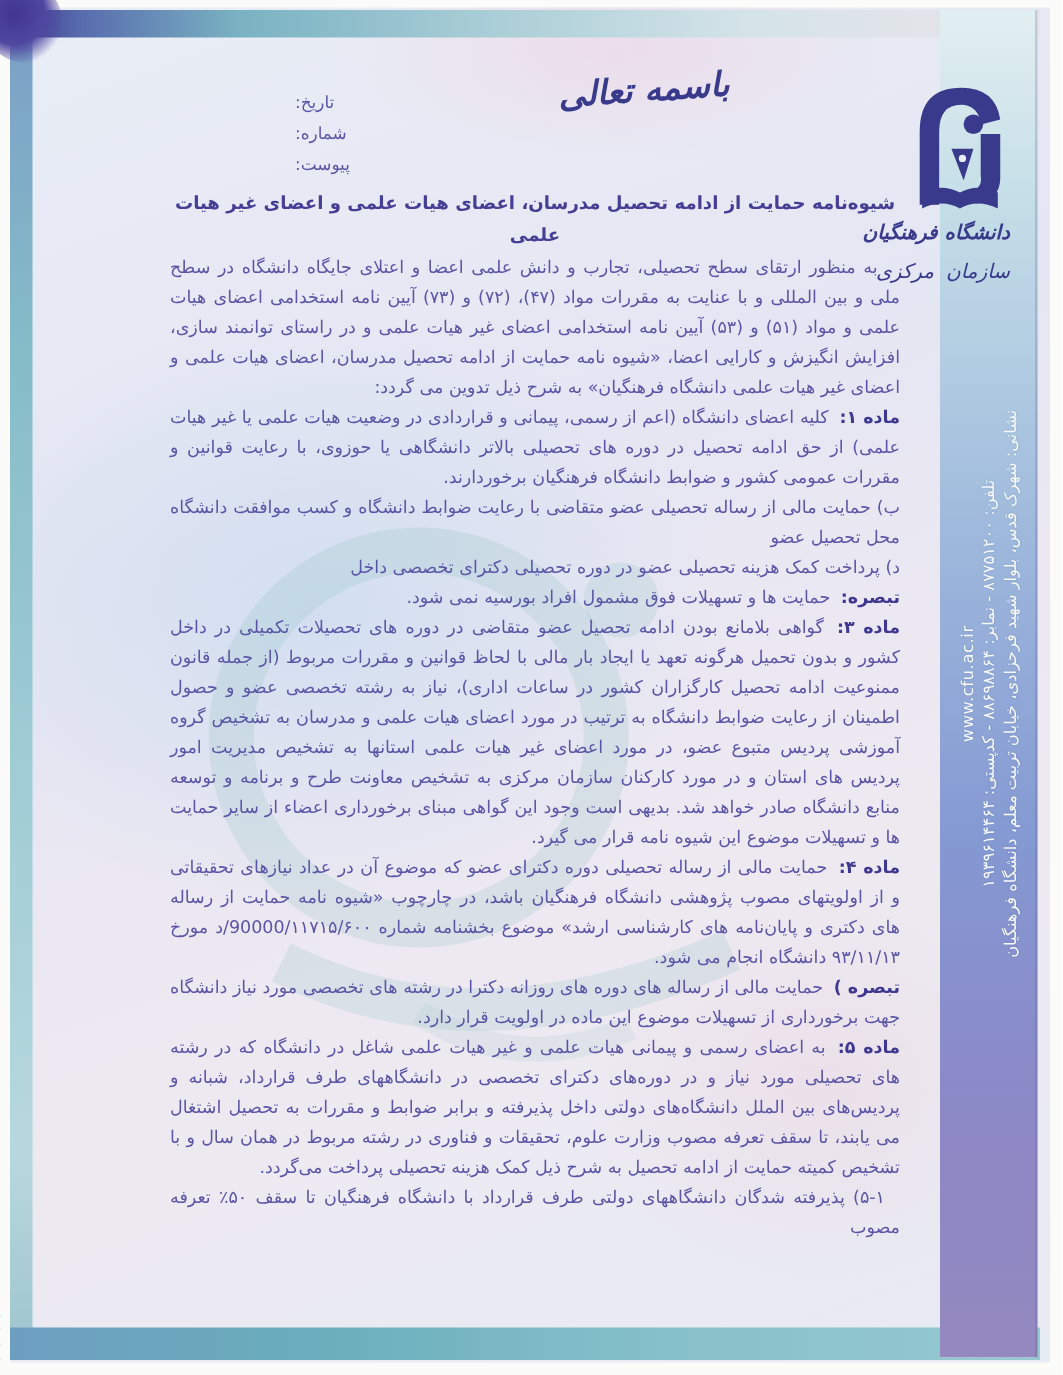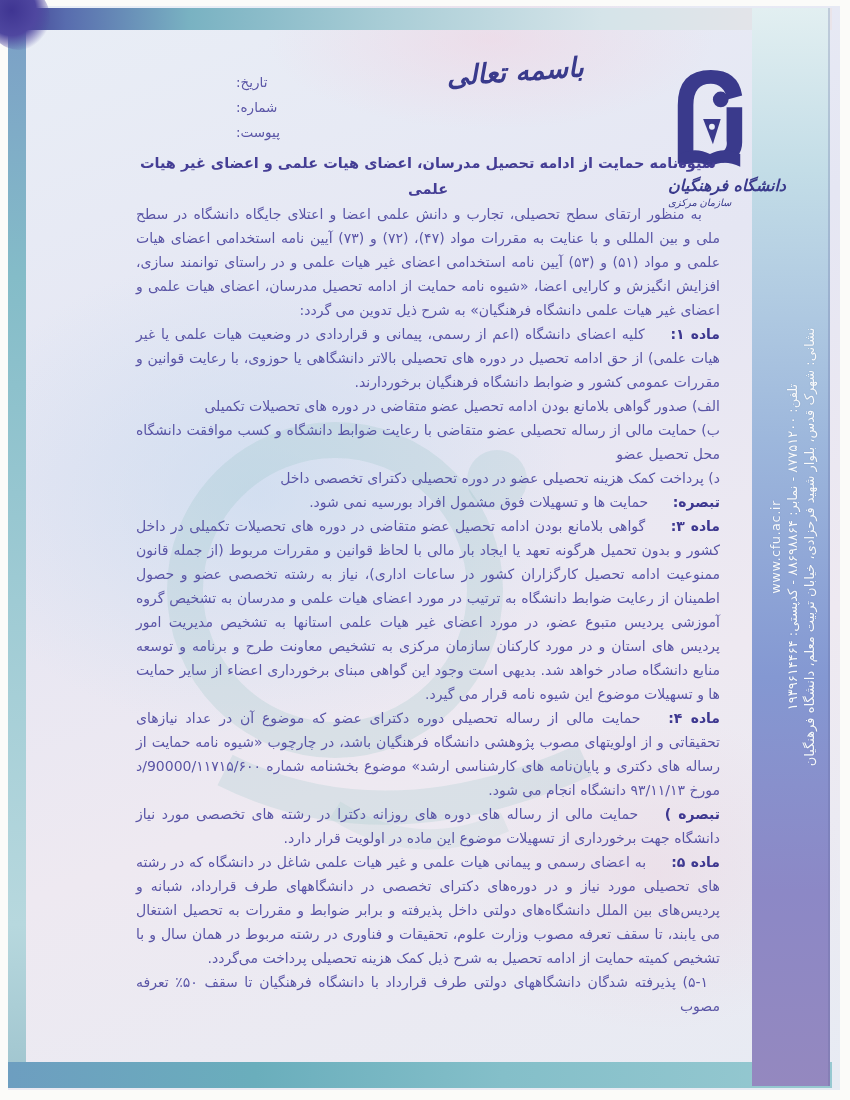--- a/index.html
+++ b/index.html
@@ -26,29 +26,29 @@
   .corner-blob{position:absolute;left:-12px;top:-14px;width:62px;height:64px;border-radius:50%;z-index:3;
     background:radial-gradient(ellipse at 38% 38%, #3f3592 0%, #4f47a0 45%, rgba(90,90,160,0) 75%);}
   
   .watermark{position:absolute;left:105px;top:330px;z-index:1;opacity:.9;}
   
   .dates{position:absolute;left:236px;top:70px;width:84px;z-index:3;
     direction:rtl;text-align:left;color:#5a55a6;font-size:13.5px;line-height:25px;}
   .besmellah{position:absolute;left:430px;top:56px;width:170px;z-index:3;text-align:center;
     font-family:"DejaVu Serif",serif;font-style:italic;font-weight:bold;font-size:27px;
     color:#393a8c;transform:rotate(-4deg);letter-spacing:-1px;}
-  .logo{position:absolute;right:42px;top:62px;width:140px;z-index:3;text-align:left;direction:rtl;}
+  .logo{position:absolute;right:42px;top:62px;width:140px;z-index:3;text-align:right;direction:rtl;}
   .logo .uni-name{font-family:"DejaVu Serif",serif;font-weight:bold;font-style:italic;
     font-size:16px;color:#3a3a8c;margin-top:2px;}
-  .logo .org-unit{font-family:Liberation Serif, serif;font-style:italic;font-size:10px;color:#3a3a8c;margin-top:2px;}
+  .logo .org-unit{font-family:Liberation Mono, monospace;font-style:italic;font-size:16px;color:#3a3a8c;margin-top:12px;}
   
   .content{position:absolute;left:136px;top:150px;width:584px;z-index:3;direction:rtl;}
   .doc-title{font-size:14.5px;font-weight:bold;color:#453e95;text-align:center;line-height:26px;}
   .content p{margin:0;font-size:14px;line-height:24px;color:#5a55a6;text-align:justify;}
-  .content p b{color:#3e3890;margin-left:20px;font-weight:bold;}
+  .content p b{color:#3e3890;margin-left:4px;font-weight:bold;}
   .content p b:empty{display:none;}
   .indent{text-indent:18px;}
   .indent-sm{text-indent:12px;}
   
   .side-text{position:absolute;right:20px;top:8px;width:76px;height:1078px;z-index:3;overflow:visible;}
   .side-inner{position:absolute;top:50%;left:50%;width:1030px;
     transform:translate(-50%,-50%) rotate(-90deg);text-align:center;direction:rtl;
     color:rgba(255,255,255,.95);text-shadow:0 0 1px rgba(80,110,150,.5);}
   .side-inner .line{display:block;font-size:13px;line-height:17px;letter-spacing:.5px;}
   .side-inner .web{direction:ltr;font-size:13px;}
@@ -105,21 +105,20 @@
     </svg>
     <div class="uni-name">دانشگاه فرهنگیان</div>
     <div class="org-unit">سازمان مرکزی</div>
   </div>
 
   <div class="content">
     <div class="doc-title">شیوه‌نامه حمایت از ادامه تحصیل مدرسان، اعضای هیات علمی و اعضای غیر هیات علمی</div>
 
     <p class="indent"> <span>به منظور ارتقای سطح تحصیلی، تجارب و دانش علمی اعضا و اعتلای جایگاه دانشگاه در سطح ملی و بین المللی و با عنایت به مقررات مواد (۴۷)، (۷۲) و (۷۳) آیین نامه استخدامی اعضای هیات علمی و مواد (۵۱) و (۵۳) آیین نامه استخدامی اعضای غیر هیات علمی و در راستای توانمند سازی، افزایش انگیزش و کارایی اعضا، «شیوه نامه حمایت از ادامه تحصیل مدرسان، اعضای هیات علمی و اعضای غیر هیات علمی دانشگاه فرهنگیان» به شرح ذیل تدوین می گردد:</span></p>
     <p><b>ماده ۱:</b> <span>کلیه اعضای دانشگاه (اعم از رسمی، پیمانی و قراردادی در وضعیت هیات علمی یا غیر هیات علمی) از حق ادامه تحصیل در دوره های تحصیلی بالاتر دانشگاهی یا حوزوی، با رعایت قوانین و مقررات عمومی کشور و ضوابط دانشگاه فرهنگیان برخوردارند.</span></p>
-    <p> <span>الف) صدور گواهی بلامانع بودن ادامه تحصیل عضو متقاضی در دوره های تحصیلات تکمیلی</span></p>
     <p> <span>ب) حمایت مالی از رساله تحصیلی عضو متقاضی با رعایت ضوابط دانشگاه و کسب موافقت دانشگاه محل تحصیل عضو</span></p>
     <p> <span>د) پرداخت کمک هزینه تحصیلی عضو در دوره تحصیلی دکترای تخصصی داخل</span></p>
     <p><b>تبصره:</b> <span>حمایت ها و تسهیلات فوق مشمول افراد بورسیه نمی شود.</span></p>
     <p><b>ماده ۳:</b> <span>گواهی بلامانع بودن ادامه تحصیل عضو متقاضی در دوره های تحصیلات تکمیلی در داخل کشور و بدون تحمیل هرگونه تعهد یا ایجاد بار مالی با لحاظ قوانین و مقررات مربوط (از جمله قانون ممنوعیت ادامه تحصیل کارگزاران کشور در ساعات اداری)، نیاز به رشته تخصصی عضو و حصول اطمینان از رعایت ضوابط دانشگاه به ترتیب در مورد اعضای هیات علمی و مدرسان به تشخیص گروه آموزشی پردیس متبوع عضو، در مورد اعضای غیر هیات علمی استانها به تشخیص مدیریت امور پردیس های استان و در مورد کارکنان سازمان مرکزی به تشخیص معاونت طرح و برنامه و توسعه منابع دانشگاه صادر خواهد شد. بدیهی است وجود این گواهی مبنای برخورداری اعضاء از سایر حمایت ها و تسهیلات موضوع این شیوه نامه قرار می گیرد.</span></p>
     <p><b>ماده ۴:</b> <span>حمایت مالی از رساله تحصیلی دوره دکترای عضو که موضوع آن در عداد نیازهای تحقیقاتی و از اولویتهای مصوب پژوهشی دانشگاه فرهنگیان باشد، در چارچوب «شیوه نامه حمایت از رساله های دکتری و پایان‌نامه های کارشناسی ارشد» موضوع بخشنامه شماره 90000/۱۱۷۱۵/۶۰۰/د مورخ ۹۳/۱۱/۱۳ دانشگاه انجام می شود.</span></p>
     <p><b>تبصره )</b> <span>حمایت مالی از رساله های دوره های روزانه دکترا در رشته های تخصصی مورد نیاز دانشگاه جهت برخورداری از تسهیلات موضوع این ماده در اولویت قرار دارد.</span></p>
     <p><b>ماده ۵:</b> <span>به اعضای رسمی و پیمانی هیات علمی و غیر هیات علمی شاغل در دانشگاه که در رشته های تحصیلی مورد نیاز و در دوره‌های دکترای تخصصی در دانشگاههای طرف قرارداد، شبانه و پردیس‌های بین الملل دانشگاه‌های دولتی داخل پذیرفته و برابر ضوابط و مقررات به تحصیل اشتغال می یابند، تا سقف تعرفه مصوب وزارت علوم، تحقیقات و فناوری در رشته مربوط در همان سال و با تشخیص کمیته حمایت از ادامه تحصیل به شرح ذیل کمک هزینه تحصیلی پرداخت می‌گردد.</span></p>
     <p class="indent-sm"> <span>۵-۱) پذیرفته شدگان دانشگاههای دولتی طرف قرارداد با دانشگاه فرهنگیان تا سقف ۵۰٪ تعرفه مصوب</span></p>
   </div>
 

